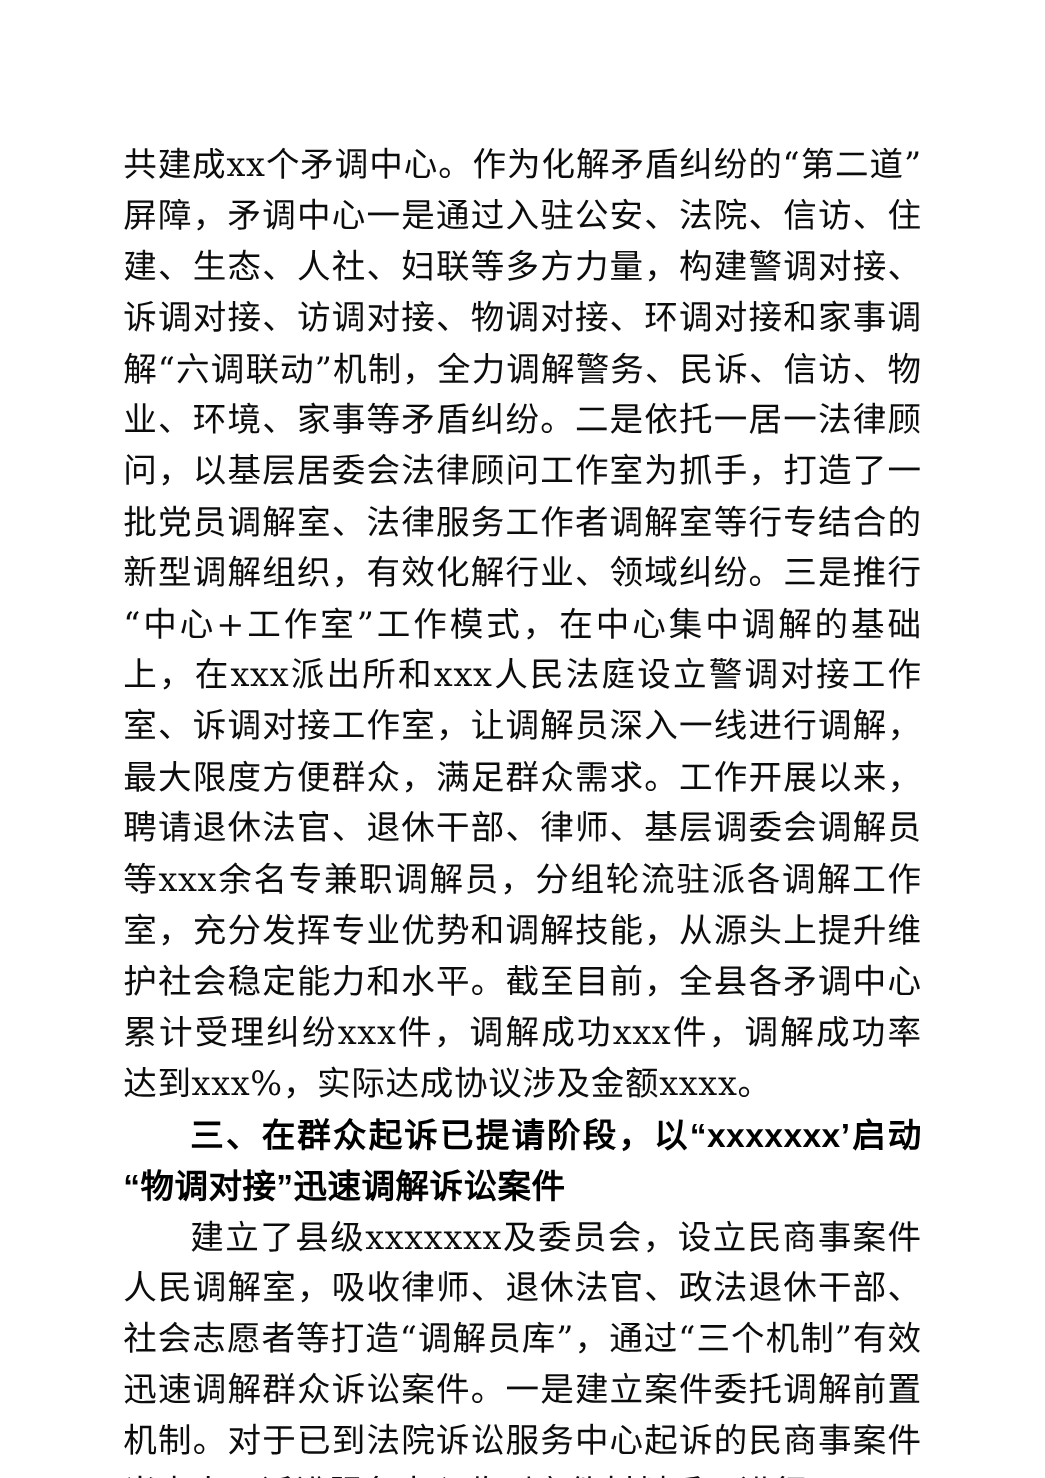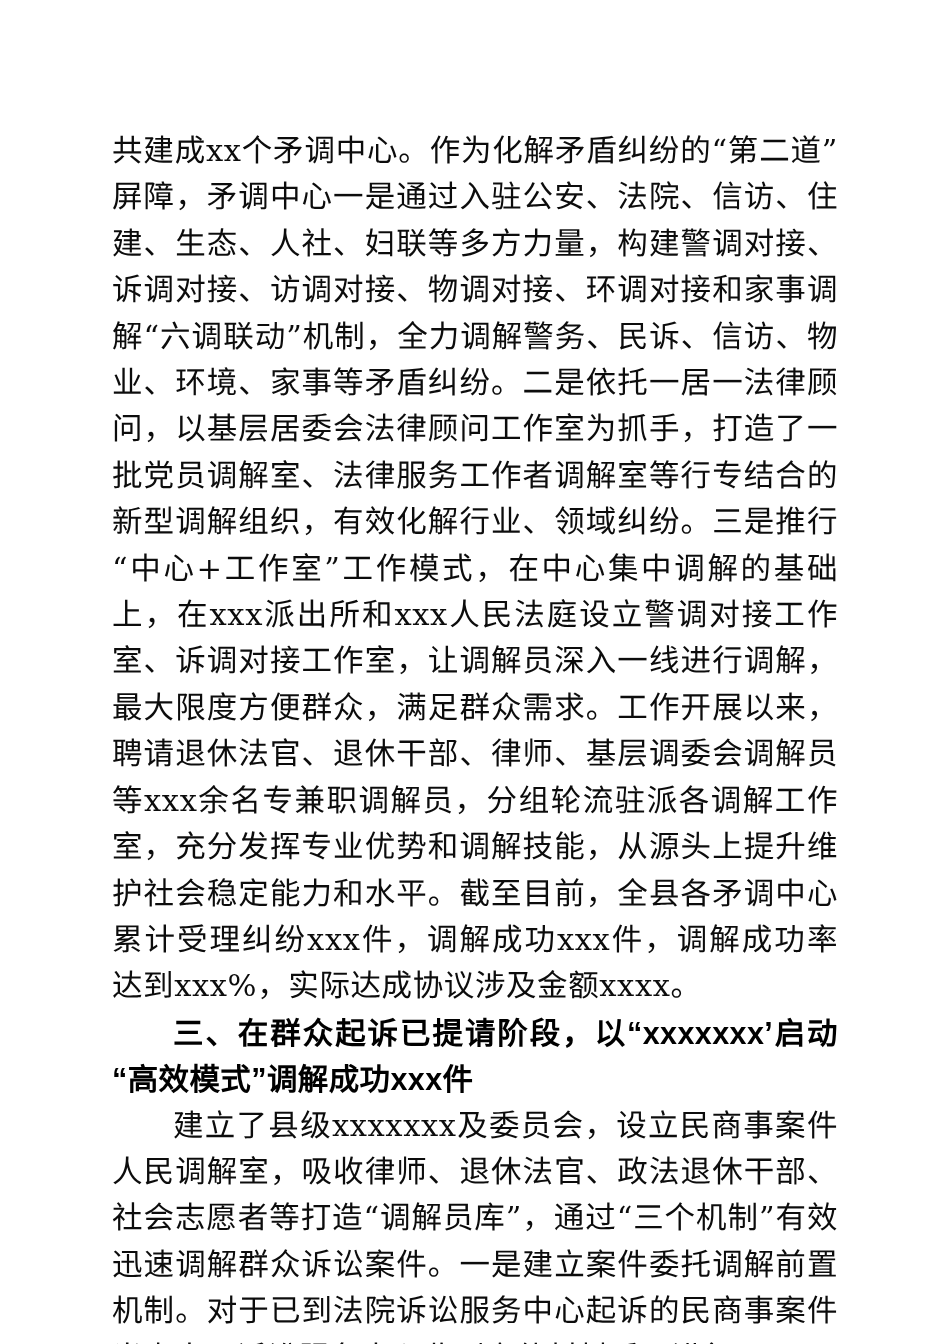--- a/index.html
+++ b/index.html
@@ -62,18 +62,18 @@
   }
 </style>
 </head>
 <body>
 
 <div class="page">
   <div class="page-body">
 
     <p class="para continued">共建成xx个矛调中心。作为化解矛盾纠纷的“第二道”屏障，矛调中心一是通过入驻公安、法院、信访、住建、生态、人社、妇联等多方力量，构建警调对接、诉调对接、访调对接、物调对接、环调对接和家事调解“六调联动”机制，全力调解警务、民诉、信访、物业、环境、家事等矛盾纠纷。二是依托一居一法律顾问，以基层居委会法律顾问工作室为抓手，打造了一批党员调解室、法律服务工作者调解室等行专结合的新型调解组织，有效化解行业、领域纠纷。三是推行“中心+工作室”工作模式，在中心集中调解的基础上，在xxx派出所和xxx人民法庭设立警调对接工作室、诉调对接工作室，让调解员深入一线进行调解，最大限度方便群众，满足群众需求。工作开展以来，聘请退休法官、退休干部、律师、基层调委会调解员等xxx余名专兼职调解员，分组轮流驻派各调解工作室，充分发挥专业优势和调解技能，从源头上提升维护社会稳定能力和水平。截至目前，全县各矛调中心累计受理纠纷xxx件，调解成功xxx件，调解成功率达到xxx%，实际达成协议涉及金额xxxx。</p>
 
-    <h2 class="heading">三、在群众起诉已提请阶段，以“xxxxxxx’启动“高效模式”调解成功xxx件</h2>
+    <h2 class="heading">三、在群众起诉已提请阶段，以“xxxxxxx’启动“物调对接”迅速调解诉讼案件</h2>
 
     <p class="para">建立了县级xxxxxxx及委员会，设立民商事案件人民调解室，吸收律师、退休法官、政法退休干部、社会志愿者等打造“调解员库”，通过“三个机制”有效迅速调解群众诉讼案件。一是建立案件委托调解前置机制。对于已到法院诉讼服务中心起诉的民商事案件当事人，诉讼服务中心收到案件材料后，进行</p>
 
   </div>
 </div>
 
 </body></html>

